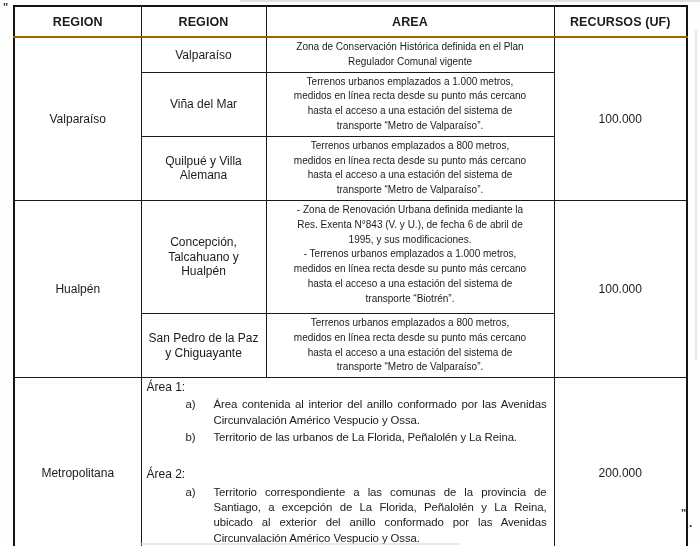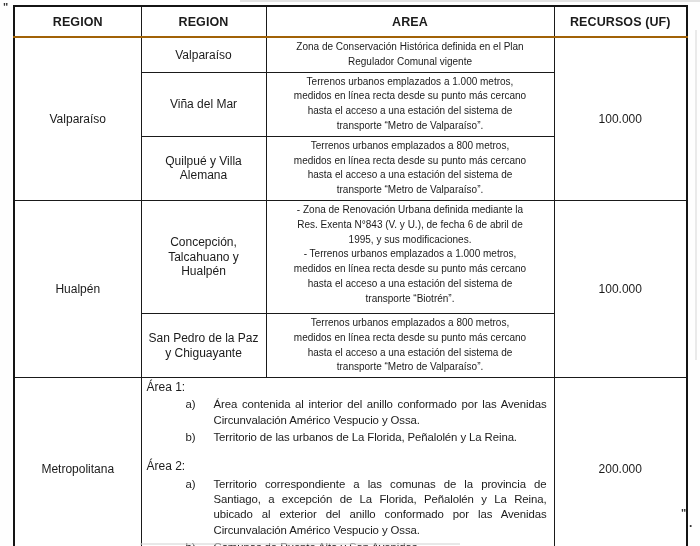--- a/index.html
+++ b/index.html
@@ -104,21 +104,21 @@
     vertical-align: top;
     padding: 4px 6px 4px 6px;
     font-size: 11.4px;
     line-height: 15.3px;
   }
   .area-label {
     font-weight: normal;
     font-size: 12px;
   }
   .area-label.second {
-    margin-top: 14px;
+    margin-top: 22px;
   }
   .list-item {
     display: flex;
     margin: 2px 0 2px 39px;
   }
   .list-item .marker {
     flex: 0 0 28px;
   }
   .list-item .item-text {
     flex: 1;

